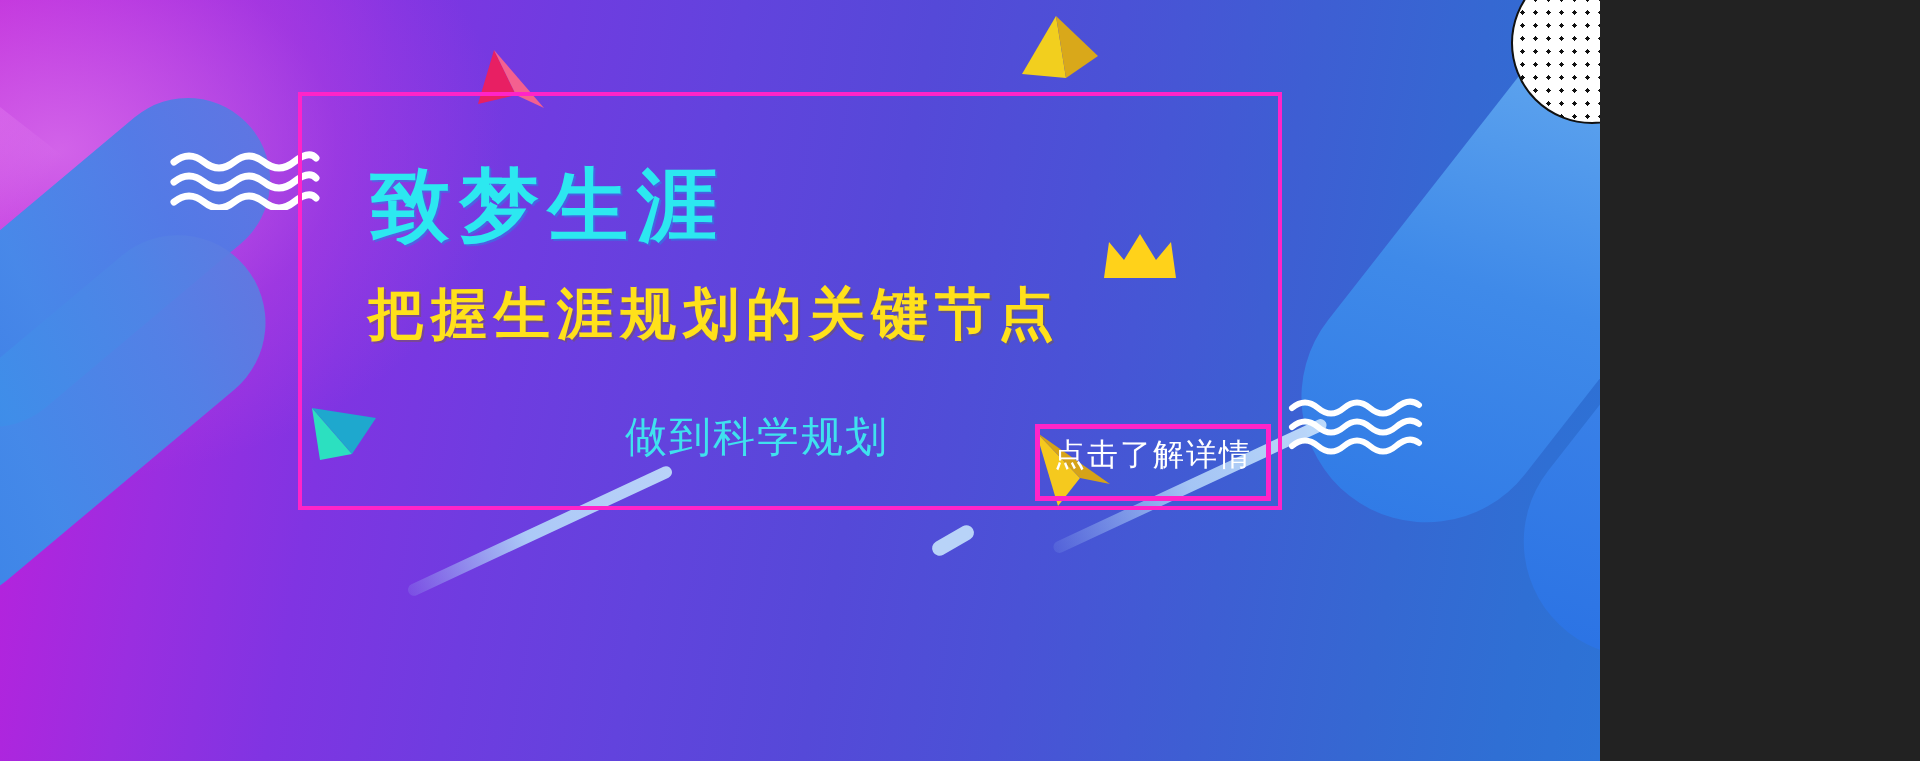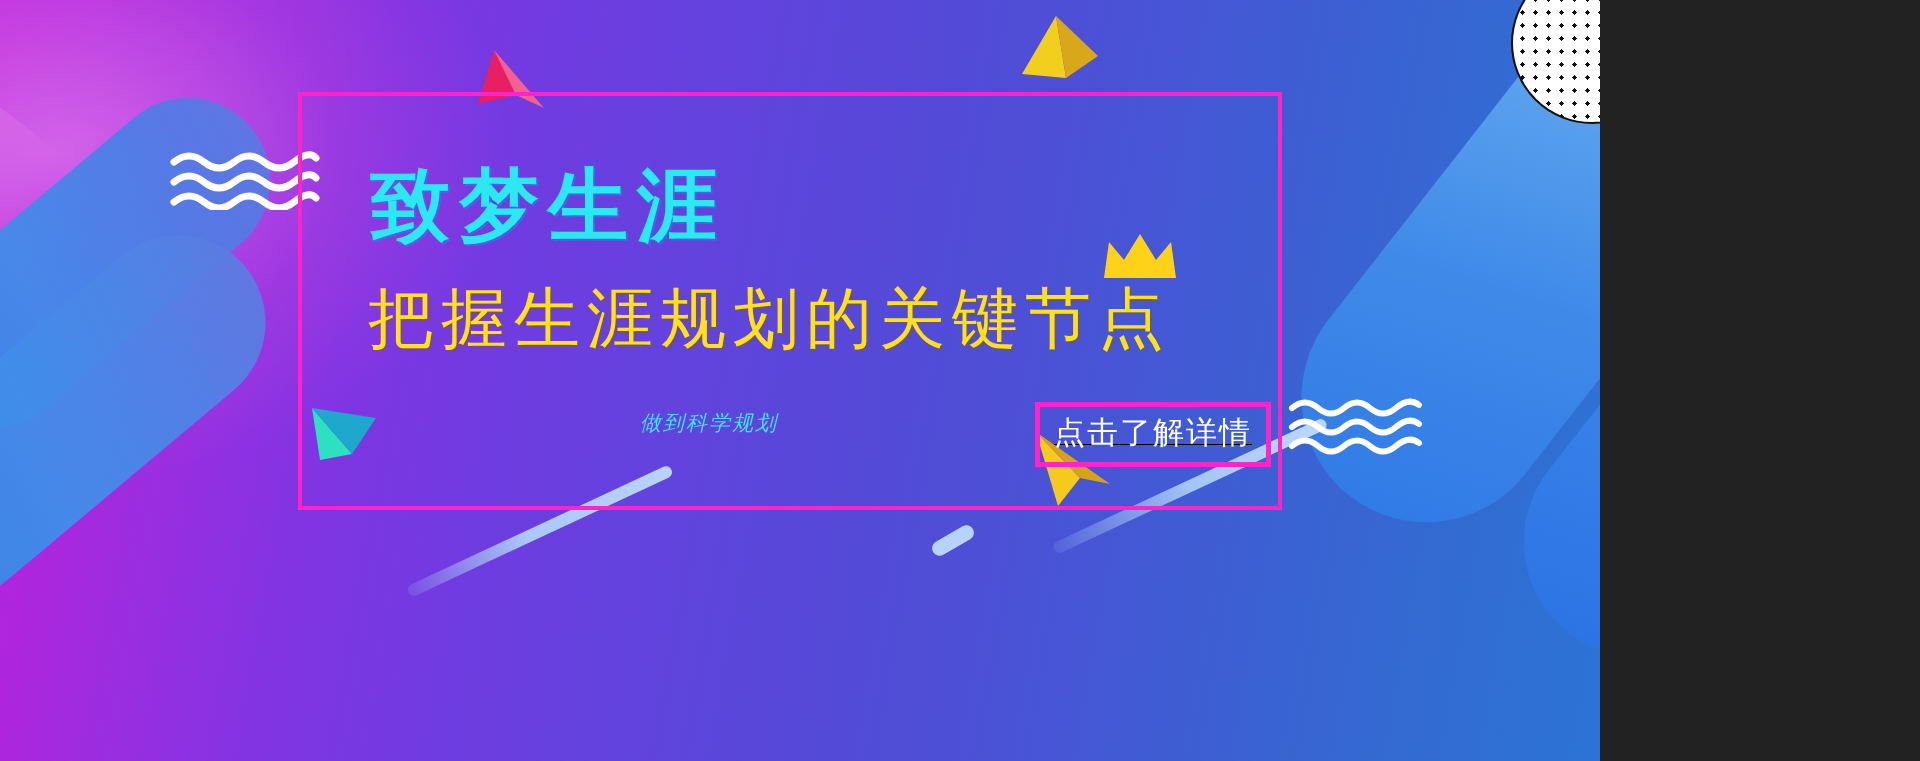--- a/index.html
+++ b/index.html
@@ -89,34 +89,33 @@
   
   #title-cyan{
     position:absolute;left:370px;top:166px;
     font-size:80px;font-weight:bold;letter-spacing:9px;
     color:#2ce8f0;
     text-shadow:2px 2px 0 rgba(40,130,230,.55);
     white-space:nowrap;line-height:1;
   }
   #title-yellow{
     position:absolute;left:368px;top:286px;
-    font-size:66px;font-weight:normal;letter-spacing:7px;
+    font-size:56px;font-weight:bold;letter-spacing:7px;
     color:#ffe11a;
     text-shadow:2px 2px 0 rgba(120,90,60,.45);
     white-space:nowrap;line-height:1;
   }
   #subtitle{
-    position:absolute;left:640px;top:409px;
-    font-size:21px;color:#3fe2ee;letter-spacing:2px;white-space:nowrap;font-style:italic;
+    position:absolute;left:625px;top:409px;
+    font-size:42px;color:#3fe2ee;letter-spacing:2px;white-space:nowrap;
   }
   #cta{
-    position:absolute;left:1035px;top:402px;
-    border:5px solid #ff24c8;padding:5px 14px 8px 14px;
+    position:absolute;left:1035px;top:424px;
+    border:5px solid #ff24c8;padding:5px 14px 20px 14px;
     box-sizing:border-box;
-    text-decoration:underline;
   }
   #cta-label{
     font-size:31px;color:#ffffff;letter-spacing:2px;white-space:nowrap;
   }
 
   
   .tri{position:absolute;}
 
   
   #crown{position:absolute;left:1104px;top:234px;width:72px;height:48px;}

